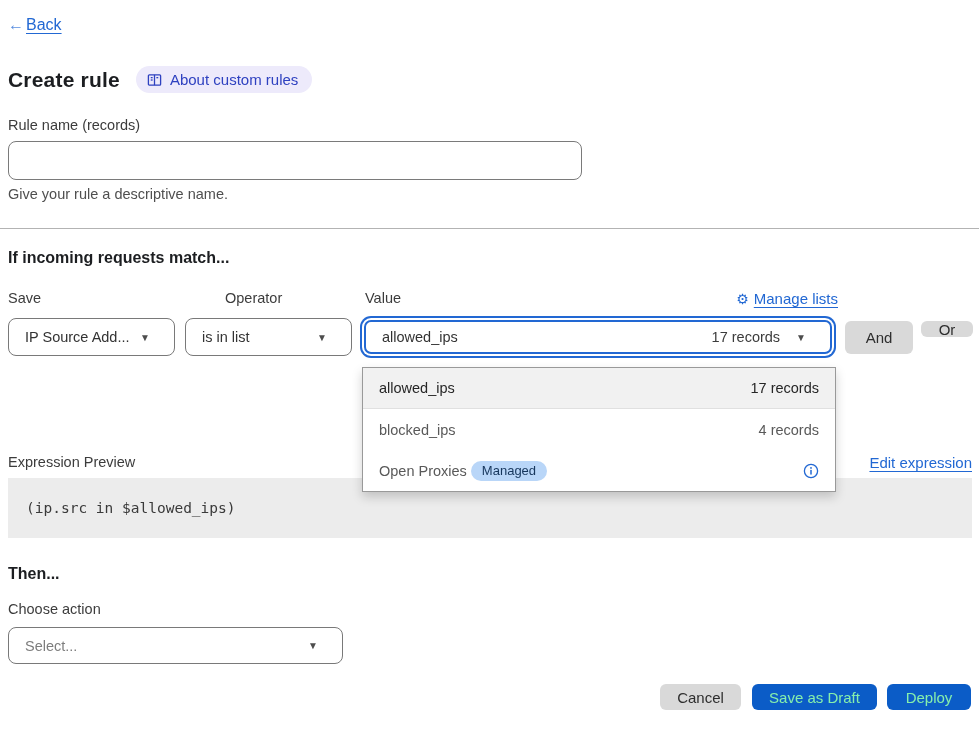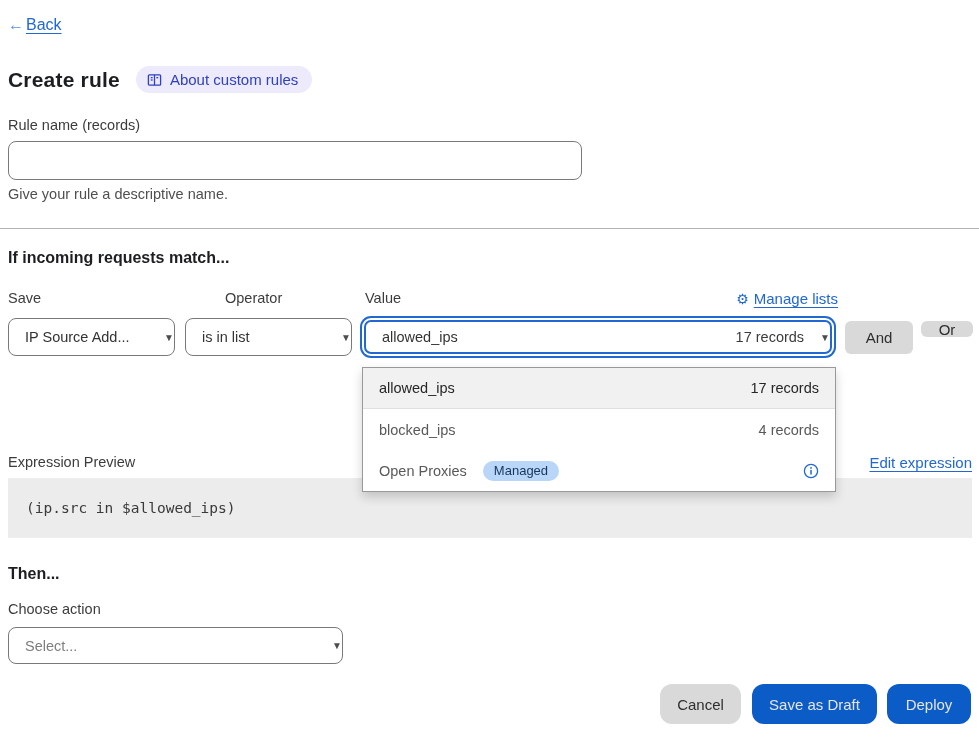--- a/index.html
+++ b/index.html
@@ -20,21 +20,21 @@
   
   .field-label { position:absolute; font-size:14.5px; color:#3c3c3c; }
   .text-input { position:absolute; left:8px; top:141px; width:574px; height:39px; border:1px solid #7a7a7a; border-radius:8px; font-size:15px; padding:0 12px; color:#333; background:#fff; outline:none; font-family:"Liberation Sans", sans-serif; }
   .helper-text { position:absolute; left:8px; top:186px; font-size:14.5px; color:#4f4f4f; }
 
   .divider { position:absolute; left:0; top:228px; width:979px; height:0; border-top:1px solid #b3b3b3; }
 
   .section-heading { position:absolute; left:8px; font-size:16px; font-weight:bold; color:#1c1e21; }
 
   
-  .select { position:absolute; height:38px; border:1px solid #797979; border-radius:8px; background:#fff; display:flex; align-items:center; justify-content:space-between; padding:0 0 0 16px; font-size:14.5px; color:#333; cursor:pointer; }
+  .select { position:absolute; height:38px; border:1px solid #797979; border-radius:8px; background:#fff; display:flex; align-items:center; justify-content:space-between; padding:0 24px 0 16px; font-size:14.5px; color:#333; cursor:pointer; }
   .select .chev { font-size:10px; color:#4d4d4d; margin-left:10px; }
   .select-field { left:8px; top:318px; width:167px; }
   .select-operator { left:185px; top:318px; width:167px; }
   .select-value { left:364px; top:320px; width:468px; height:34px; border:2px solid #2268d3; border-radius:7px; box-shadow:0 0 0 2px #ffffff, 0 0 0 4px #2268d3; }
   .select-value .records { margin-left:auto; color:#3c3c3c; font-size:14.5px; padding-right:6px; }
   .select-action { left:8px; top:627px; width:335px; height:37px; }
   .placeholder { color:#7d7d7d;text-align:center; }
 
   .manage-lists { position:absolute; top:290px; right:141px; display:flex; align-items:center; gap:5px; font-size:15px; color:#2268d3; cursor:pointer; }
   .manage-lists .gear { font-size:14px; color:#2268d3; }
@@ -42,34 +42,34 @@
 
   .gray-btn { position:absolute; background:#d9d9d9; color:#2e2e2e; border:none; border-radius:6px; font-size:15px; font-family:"Liberation Sans", sans-serif; cursor:pointer; }
   .btn-and { left:845px; top:321px; width:68px; height:33px; }
   .btn-or  { left:921px; top:321px; width:52px; height:16px; }
 
   
   .dropdown { position:absolute; left:362px; top:367px; width:474px; background:#fff; border:1px solid #999; box-shadow:0 5px 10px rgba(0,0,0,0.18); z-index:5; }
   .dd-item { height:41px; display:flex; align-items:center; justify-content:space-between; padding:0 16px; font-size:14.5px; color:#595959; cursor:pointer; }
   .dd-item.highlighted { background:#f1f1f1; color:#262626; border-bottom:1px solid #e0e0e0; }
   .dd-item .dd-meta { color:inherit; }
-  .dd-left { display:flex; align-items:center; gap:16px; }
+  .dd-left { display:flex; align-items:center; gap:4px; }
   .managed-badge { background:#b9d6f8; color:#16365c; border-radius:11px; padding:2.5px 11px; font-size:13px; }
   .info-icon { display:flex; align-items:center; }
 
   
   .expr-label { position:absolute; left:8px; top:454px; font-size:14.5px; color:#3c3c3c; }
   .edit-expression { position:absolute; top:454px; right:7px; font-size:15px; color:#2268d3; text-decoration:underline; text-underline-offset:3px; cursor:pointer; }
   .expr-box { position:absolute; left:8px; top:478px; width:964px; height:60px; background:#ececec; display:flex; align-items:center; padding-left:18px; z-index:1; }
   .expr-code { font-family:"DejaVu Sans Mono", monospace; font-size:14.5px; color:#3a3a3a; }
 
   
-  .footer-btn { position:absolute; top:684px; height:40px; border:none; border-radius:12px; font-size:15px; font-family:"Liberation Sans", sans-serif; cursor:pointer; }
+  .footer-btn { position:absolute; top:684px; height:26px; border:none; border-radius:6px; font-size:15px; font-family:"Liberation Sans", sans-serif; cursor:pointer; }
   .btn-cancel { left:660px; width:81px; background:#d9d9d9; color:#2e2e2e; }
-  .btn-blue { background:#0b5cc7; color:#e5e5e5; }
+  .btn-blue { background:#0b5cc7; color:#86efac; }
   .btn-save { left:752px; width:125px; }
   .btn-deploy { left:887px; width:84px; }
 </style>
 </head>
 <body>
 
 <div class="page">
 
   <a class="back-link">
     <span class="arrow">←</span><span class="back-text">Back</span>

